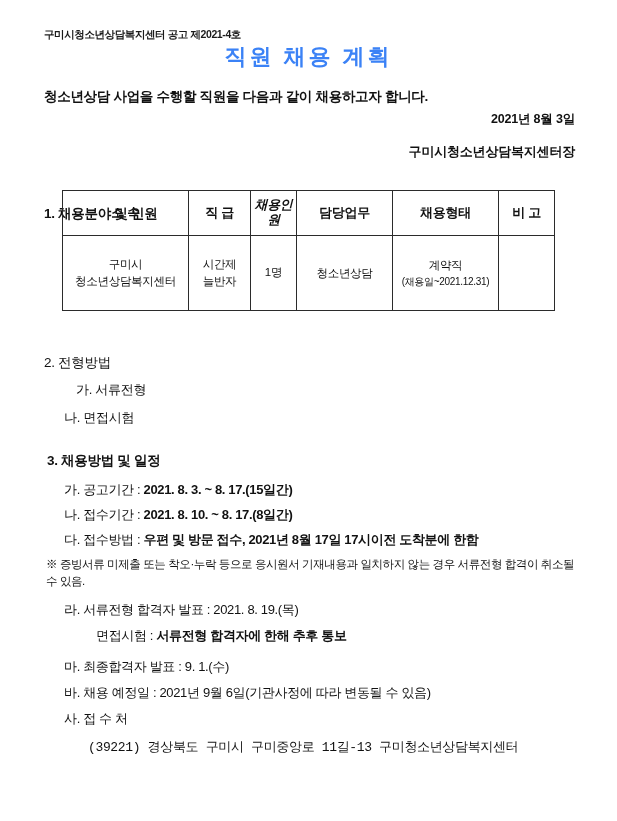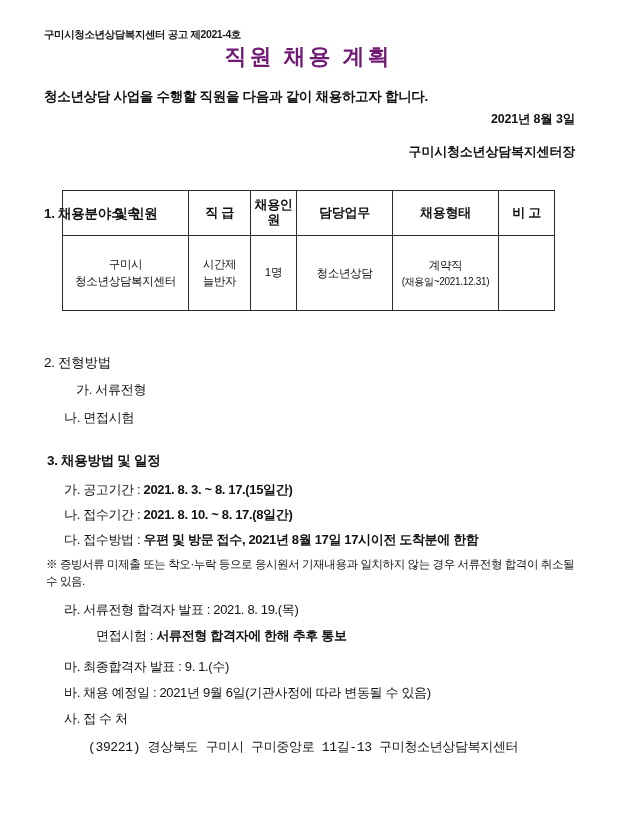--- a/index.html
+++ b/index.html
@@ -33,21 +33,21 @@
   }
   .doc-title {
     position: absolute;
     top: 42px;
     left: 0;
     width: 617px;
     text-align: center;
     font-size: 22px;
     font-weight: bold;
     letter-spacing: 3px;
-    color: #701a75;
+    color: #3b82f6;
   }
   .intro {
     position: absolute;
     top: 88px;
     left: 44px;
     font-size: 13.5px;
     font-weight: bold;
     letter-spacing: -0.3px;
   }
   .date-line {
@@ -100,20 +100,21 @@
     font-weight: bold;
     font-size: 13px;
   }
   table.recruit td {
     height: 72px;
     font-weight: normal;
   }
   .th-small {
     font-size: 11.5px;
     line-height: 1.15;
+    font-style: italic;
   }
   .cell-multi {
     line-height: 1.45;
     font-size: 10.5px;
   }
   .cell-small {
     font-size: 10px;
     line-height: 1.5;
   }
   .sec2-title {

